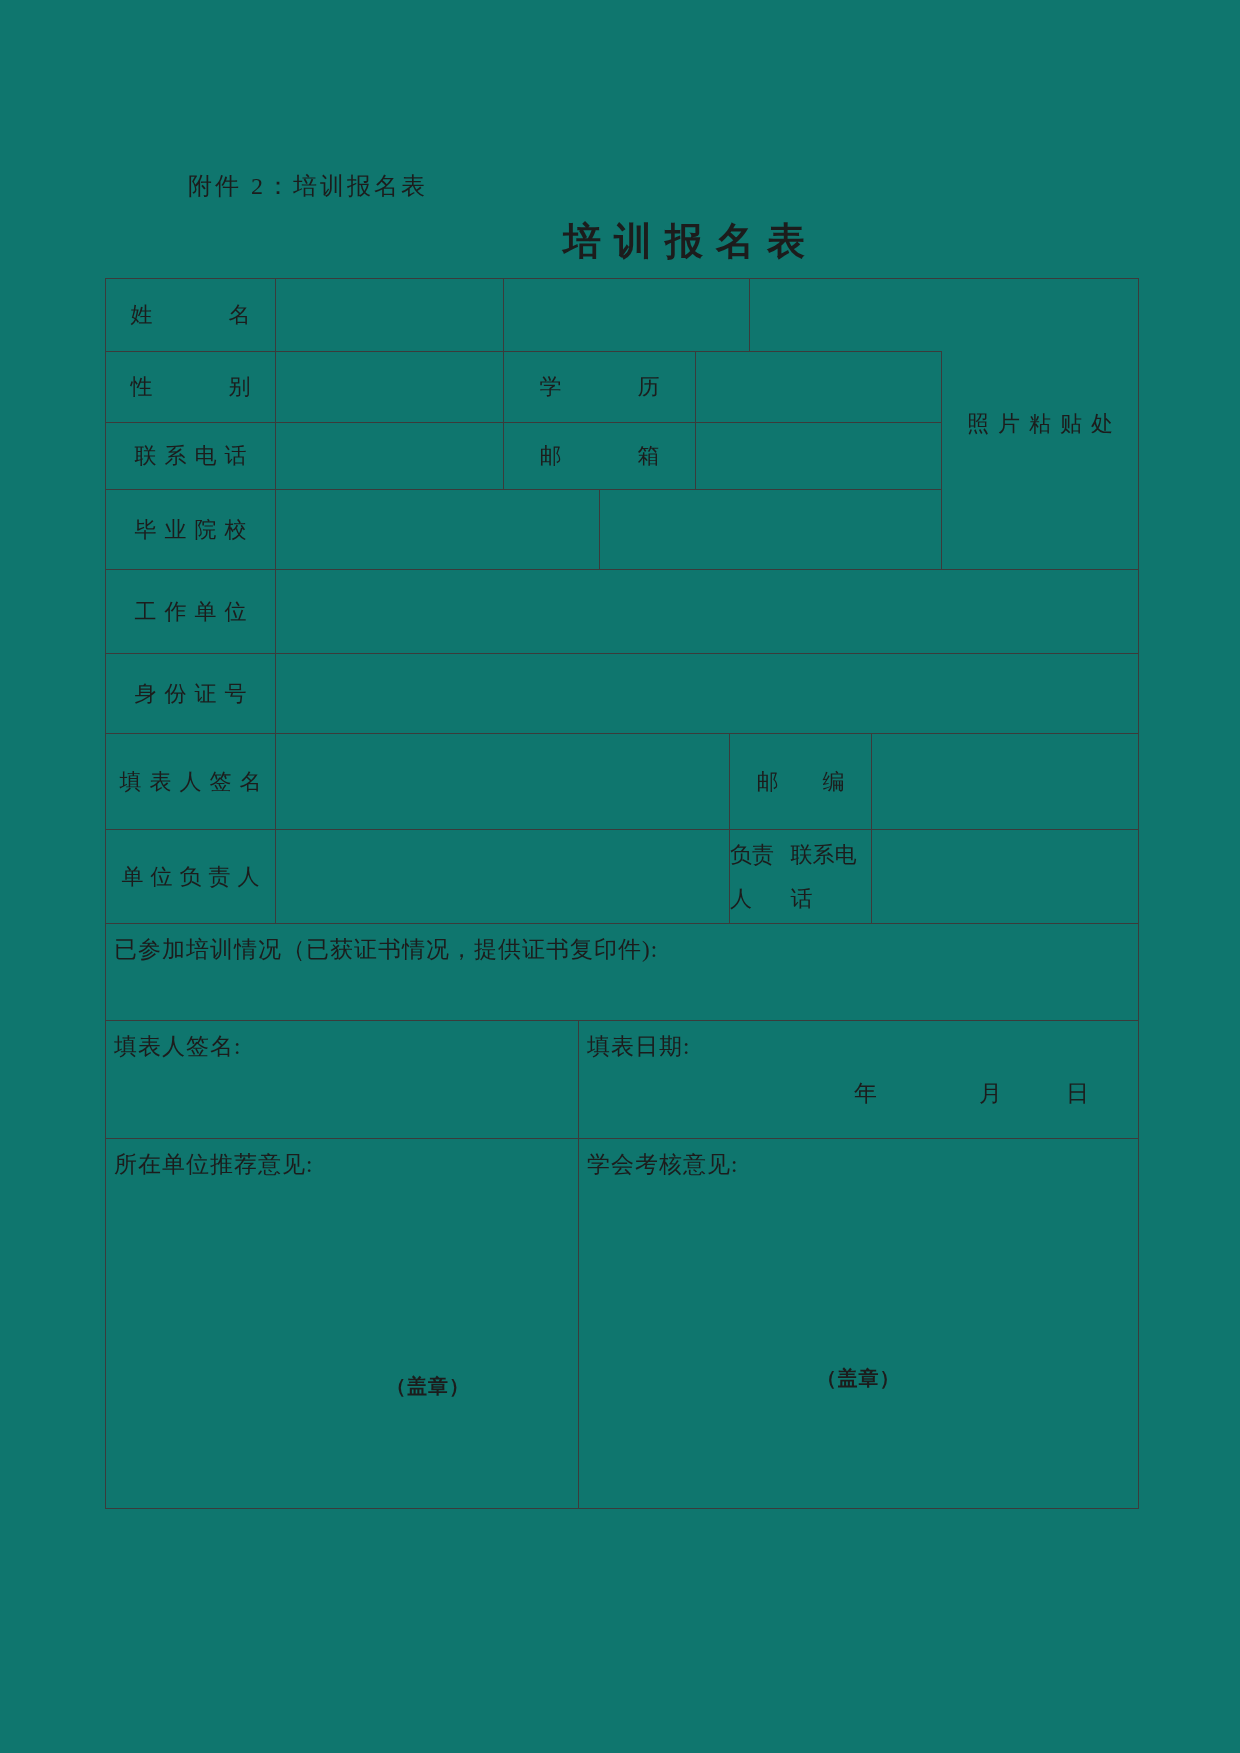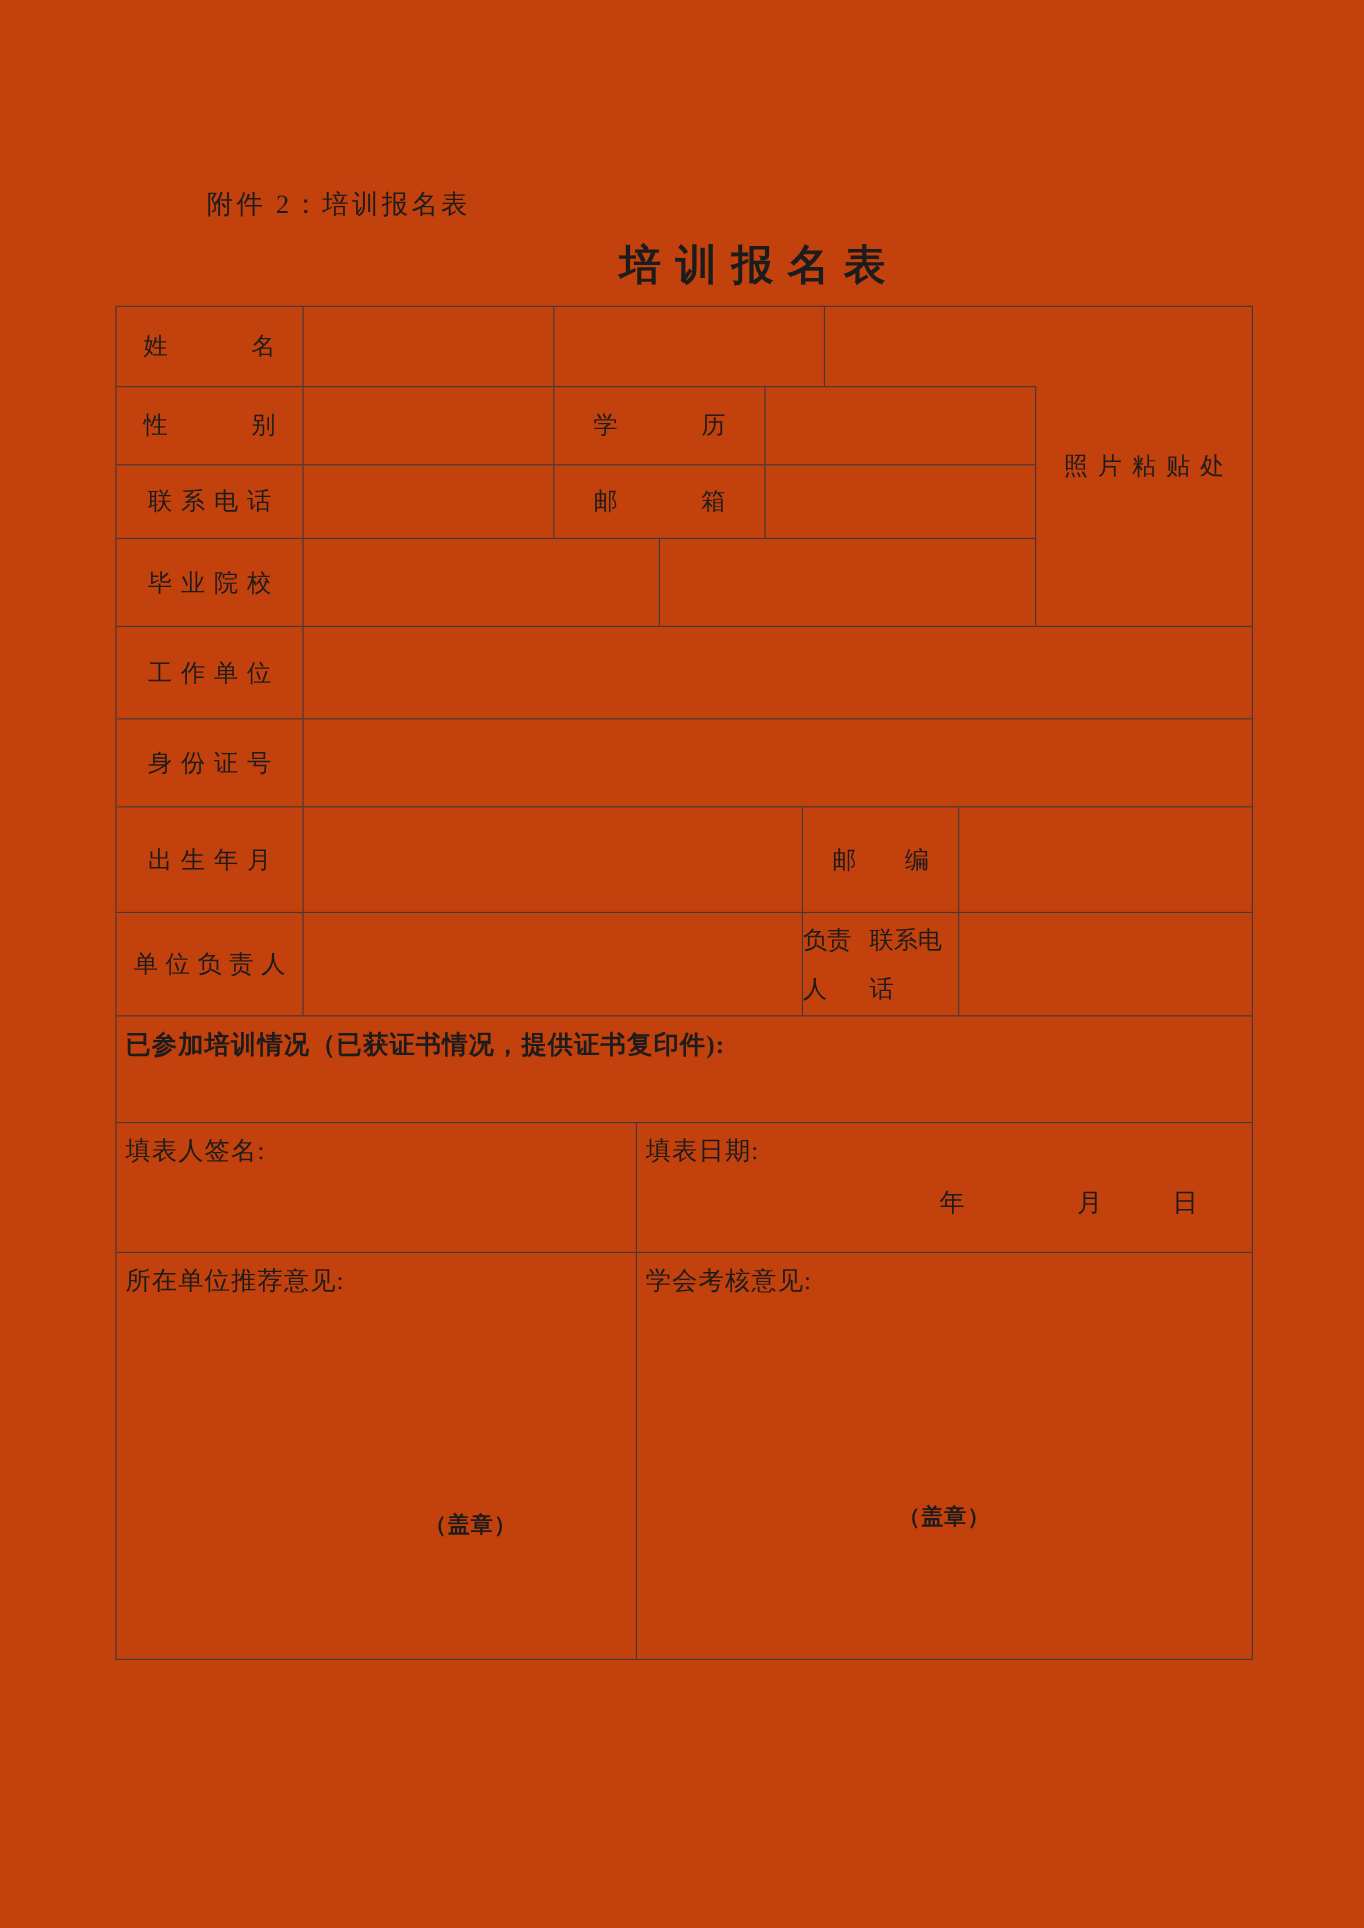--- a/index.html
+++ b/index.html
@@ -4,21 +4,21 @@
 <style>
   * { box-sizing: border-box; margin: 0; padding: 0; }
   html, body { background: #e8e8e8; }
   body { font-family: "Liberation Serif", "DejaVu Serif", serif; }
 
   .page {
     position: relative;
     width: 1240px;
     height: 1753px;
     margin: 0 auto;
-    background: #c2410c;
+    background: #0f766e;
     color: #1c1c1c;
   }
 
   .attachment-note {
     position: absolute;
     left: 188px;
     top: 170px;
     font-size: 24px;
     letter-spacing: 3px;
     white-space: nowrap;
@@ -57,21 +57,21 @@
   .row-a { display: flex; border-bottom: 1px solid #3b3b3b; }
   .row-a:last-child { border-bottom: none; }
   .r1 { height: 73px; } .r2 { height: 71px; } .r3 { height: 67px; } .r4 { height: 80px; flex: 1; justify-content: space-between; }
   .c1 { width: 170px; } .c2 { width: 228px; } .c3 { width: 192px; } .c4 { width: 246px; }
   .photo-cell { flex: 1; display: flex; align-items: center; justify-content: center; }
 
   .band-b { height: 80px; }
   .band-c { height: 84px; }
   .band-d { height: 96px; }
   .band-e { height: 94px; }
-  .band-f { height: 97px; font-weight: bold; }
+  .band-f { height: 97px; }
   .band-g { height: 118px; }
 
   .d2 { width: 454px; } .d3 { width: 142px; } .d4 { width: 266px; flex: 1; }
   .g1 { width: 473px; } .g2 { flex: 1; }
 
   .label-cell { display: flex; align-items: center; justify-content: center; }
   .spread2 { width: 120px; display: flex; justify-content: space-between; }
   .spread-sm { width: 88px; display: flex; justify-content: space-between; }
   .ls8 { letter-spacing: 8px; text-indent: 8px; }
   .ls7 { letter-spacing: 7px; text-indent: 7px; }
@@ -169,21 +169,21 @@
 
     <div class="band band-b">
       <div class="cell c1 br label-cell">
         <span class="ls8">身份证号</span>
       </div>
       <div class="cell d4 fill-cell"></div>
     </div>
 
     <div class="band band-d">
       <div class="cell c1 br label-cell">
-        <span class="ls8">出生年月</span>
+        <span class="ls8">填表人签名</span>
       </div>
       <div class="cell d2 br fill-cell"></div>
       <div class="cell d3 br label-cell">
         <span class="spread-sm">
             <span>邮</span>
             <span>编</span>
           </span>
       </div>
       <div class="cell d4 fill-cell"></div>
     </div>

